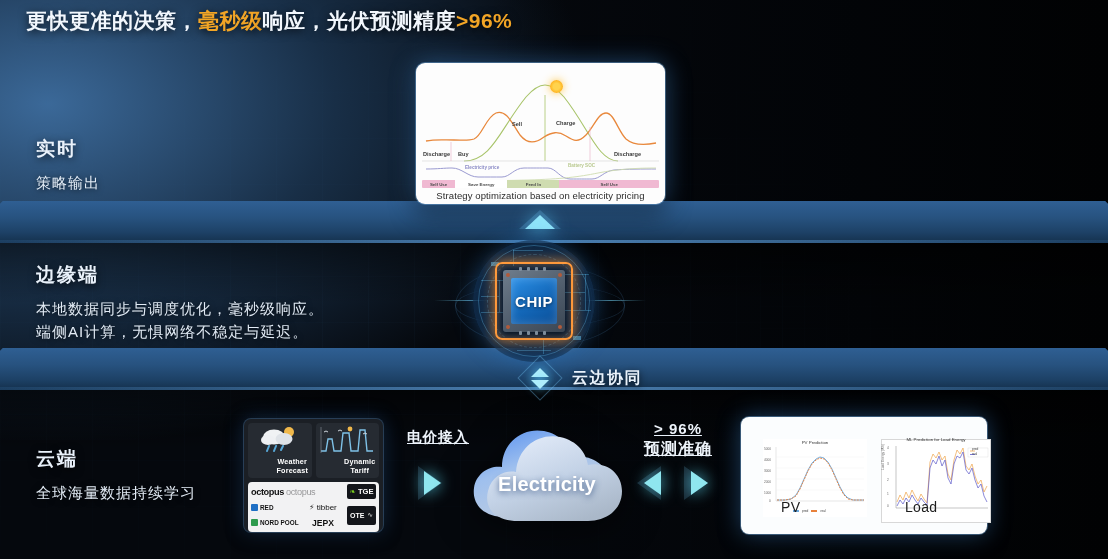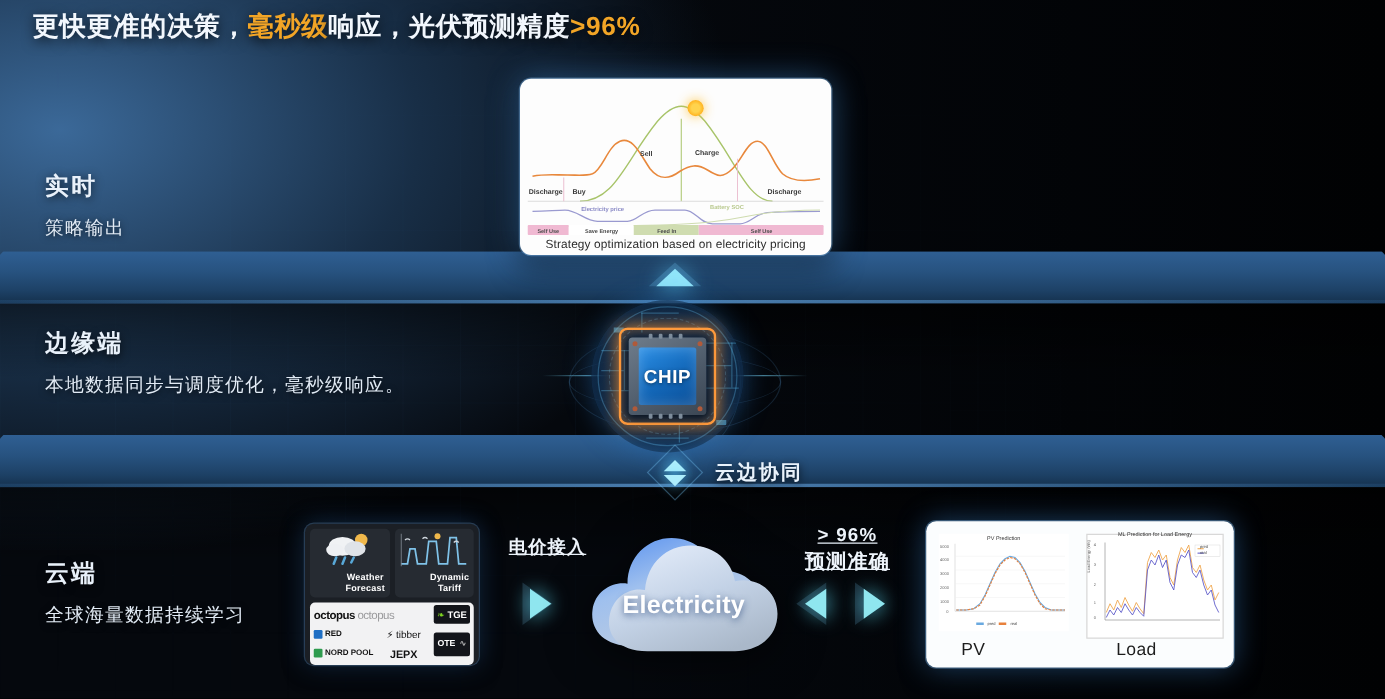--- a/index.html
+++ b/index.html
@@ -275,21 +275,21 @@
   #pl-1{ left:424px; top:471px; }
   #pr-out-a{ left:637px; top:466px; }
   #pr-a{ left:644px; top:471px; }
   #pr-out-b{ left:684px; top:466px; }
   #pr-b{ left:691px; top:471px; }
 
   #forecast-card{
     position:absolute; left:741px; top:417px; width:246px; height:117px;
     background:#fbfdfe; border-radius:8px;
     box-shadow:0 0 0 1px rgba(140,200,255,.35), 0 0 24px rgba(70,150,230,.42), 0 8px 20px rgba(0,0,0,.6);
-    padding:6px;
+    padding:18px;
   }
   .fc-row{ position:relative; width:100%; height:100%; }
   .fc-panel{ position:absolute; top:0; background:#fff; }
   .fc-cap{
     position:absolute; bottom:1px; font-size:14px; color:#1d1d1d; letter-spacing:.3px;
   }
   .mini-title{ position:absolute; font-size:4.4px; color:#333; text-align:center; }
   .mini-ax{ position:absolute; font-size:3.2px; color:#666; }
   .mini-legend{ position:absolute; font-size:3.2px; color:#444; display:flex; gap:3px; align-items:center; }
   .lg-sw{ display:inline-block; width:6px; height:1.5px; }
@@ -329,20 +329,21 @@
 
   <div class="stage-label" id="label-realtime">
     <div class="st-title">实时</div>
     <div class="st-sub">策略输出</div>
   </div>
 
   <div class="stage-label" id="label-edge">
     <div class="st-title">边缘端</div>
     <div class="st-sub">
       <div>本地数据同步与调度优化，毫秒级响应。</div>
+      <div>端侧AI计算，无惧网络不稳定与延迟。</div>
     </div>
   </div>
 
   <div class="stage-label" id="label-cloud">
     <div class="st-title">云端</div>
     <div class="st-sub">全球海量数据持续学习</div>
   </div>
 
   <div id="strategy-card">
     <div class="inner">

